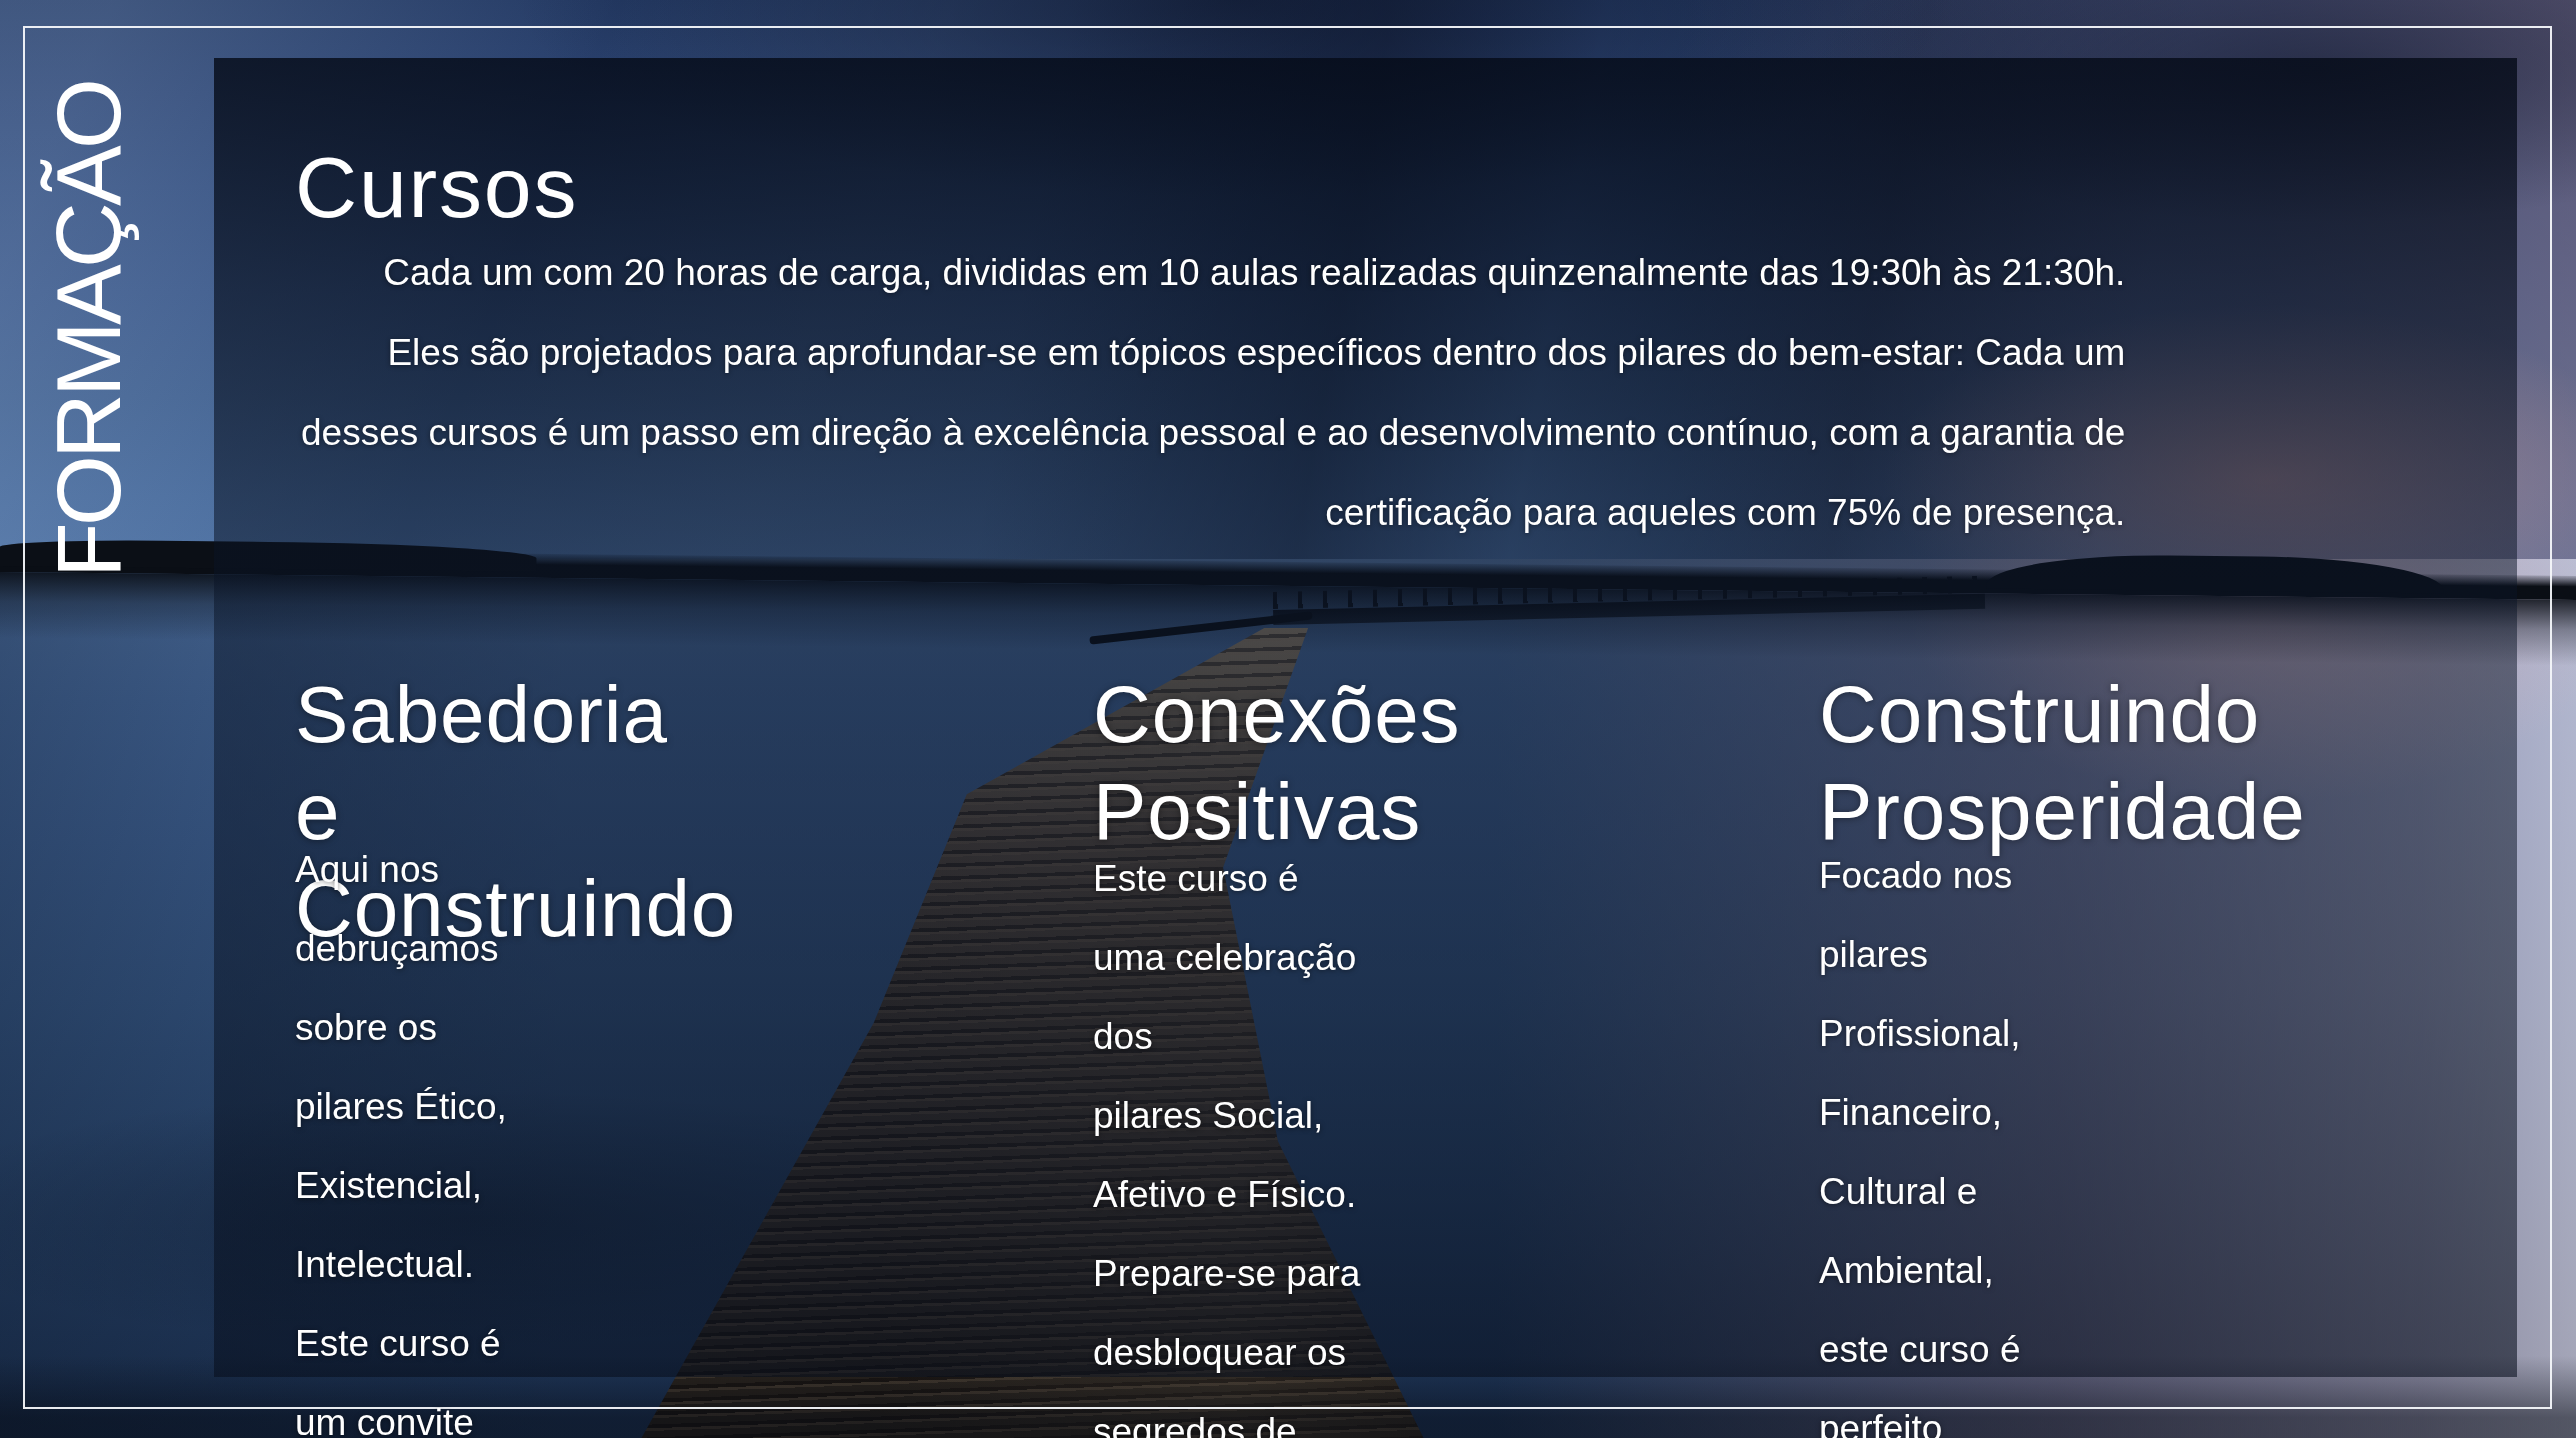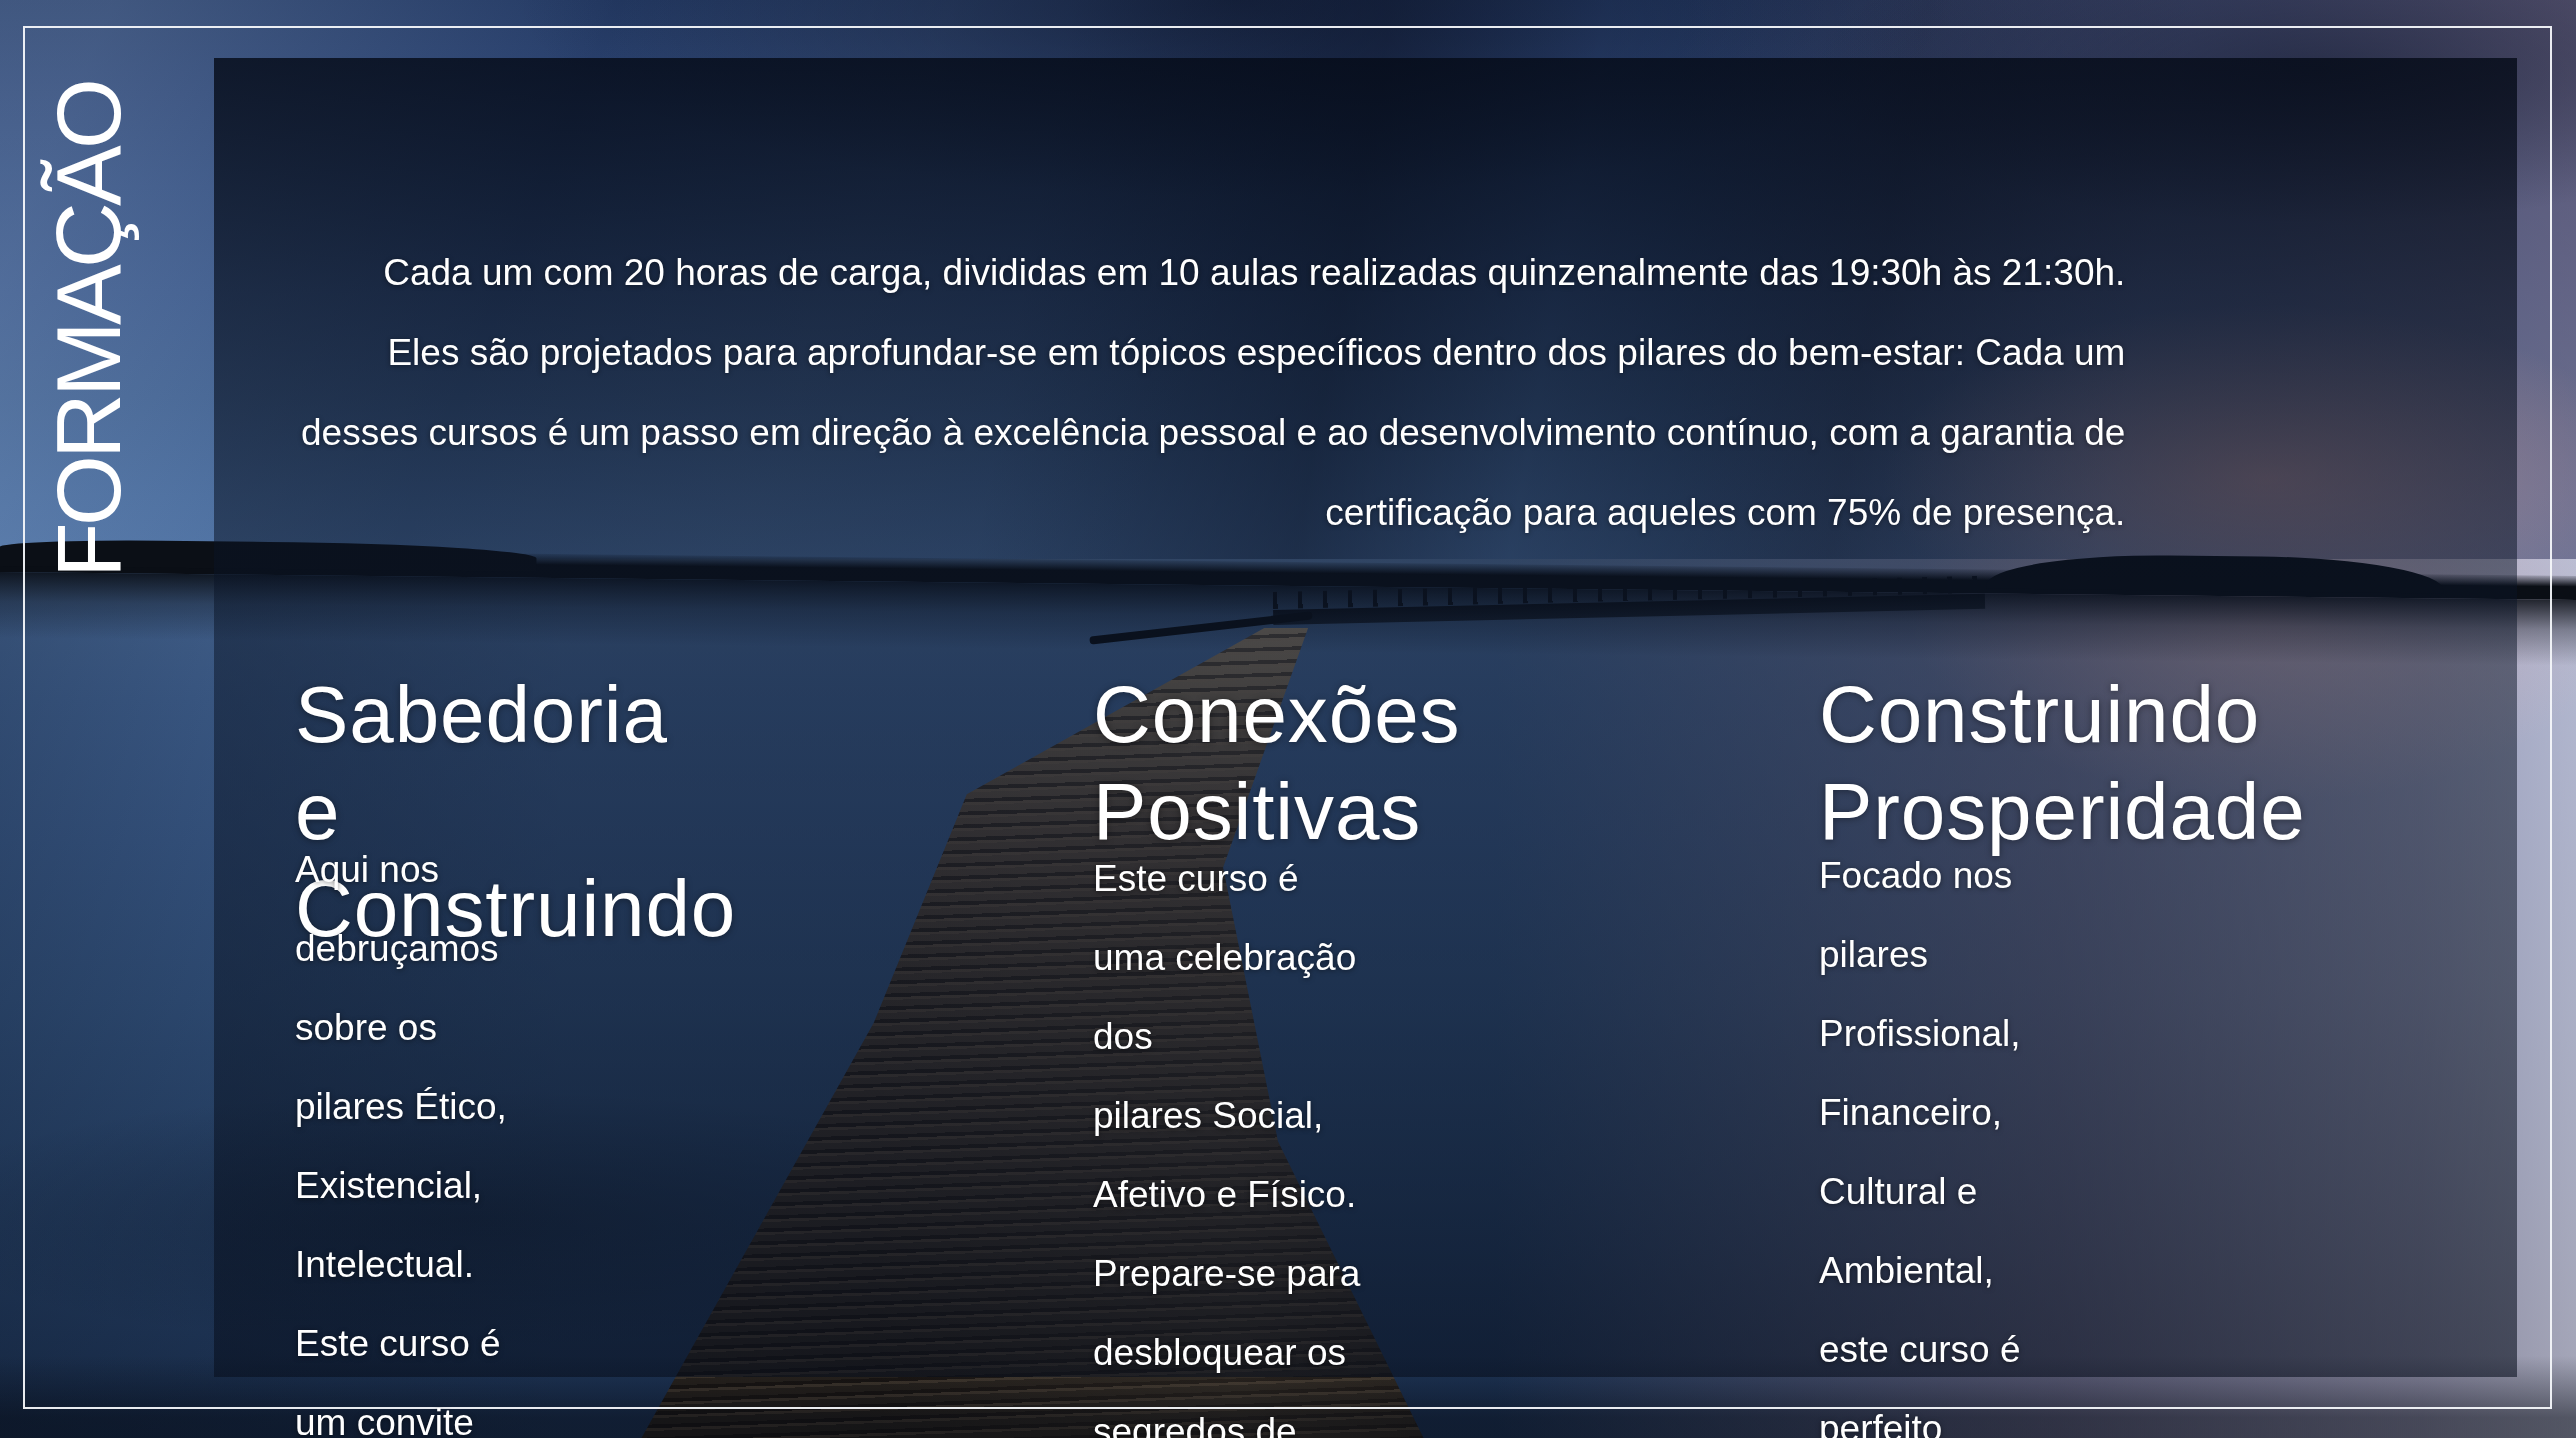--- a/index.html
+++ b/index.html
@@ -151,20 +151,21 @@
     <div class="boardwalk"></div>
     <div class="bottom-vignette"></div>
   </div>
 
   <div class="panel"></div>
 
   <div class="frame"></div>
 
   <div class="vlabel">FORMAÇÃO</div>
 
+  <h1 class="title">Cursos</h1>
   <p class="desc">Cada um com 20 horas de carga, divididas em 10 aulas realizadas quinzenalmente das 19:30h às 21:30h.
 Eles são projetados para aprofundar-se em tópicos específicos dentro dos pilares do bem-estar: Cada um
 desses cursos é um passo em direção à excelência pessoal e ao desenvolvimento contínuo, com a garantia de
 certificação para aqueles com 75% de presença.</p>
 
   <div class="col col-1">
     <h2 class="col-title">Sabedoria e
 Construindo</h2>
     <p class="col-body">Aqui nos debruçamos sobre os
 pilares Ético, Existencial, Intelectual.

